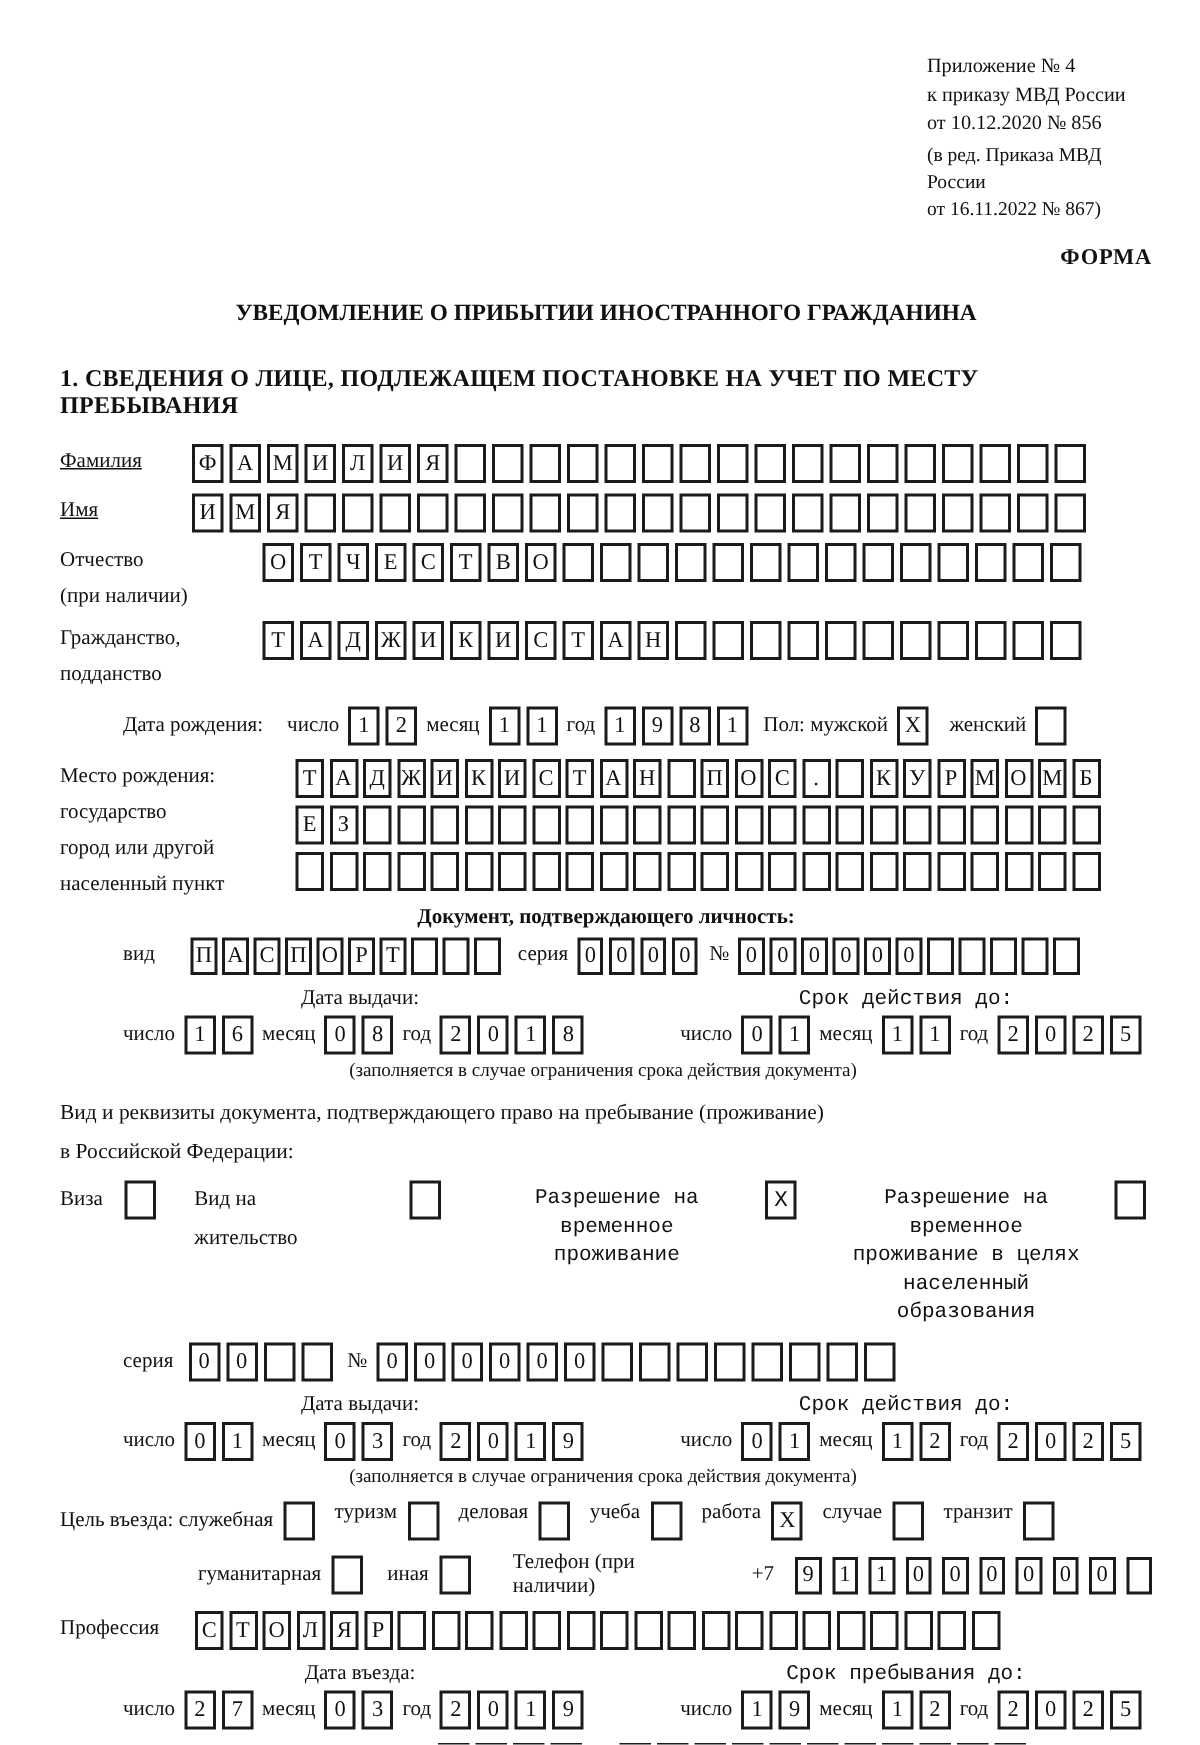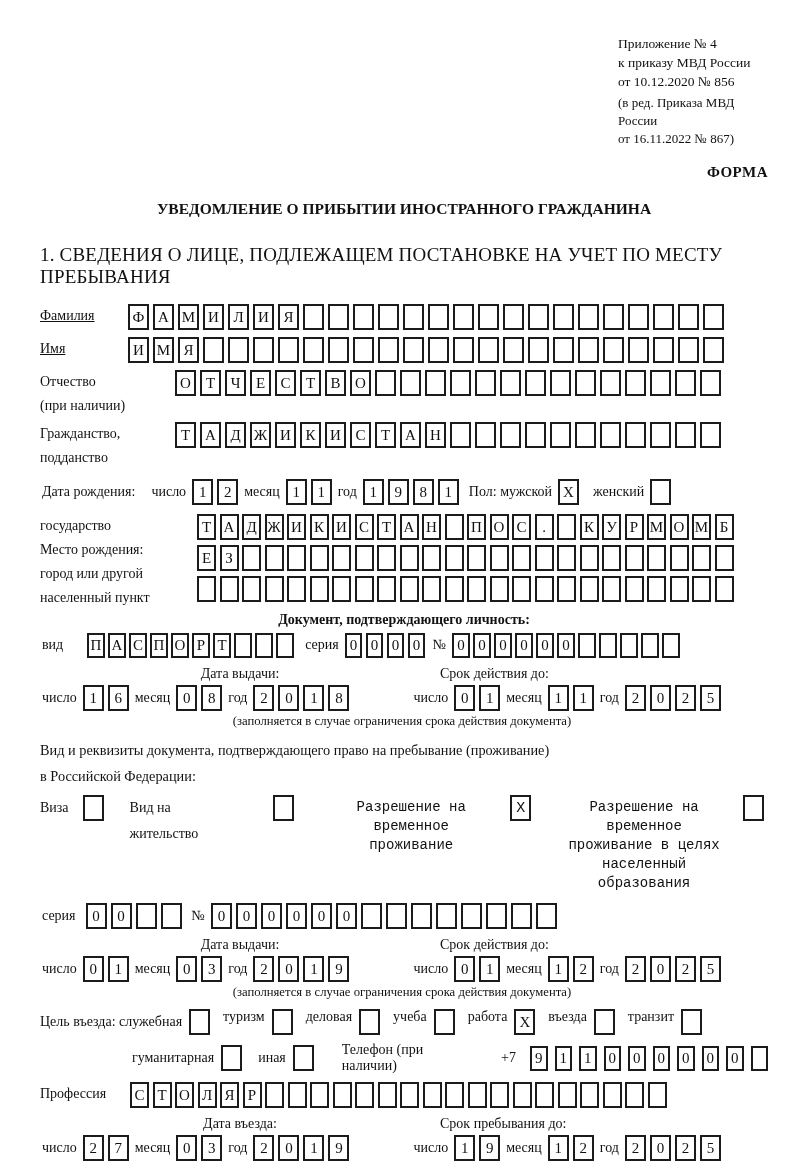--- a/index.html
+++ b/index.html
@@ -11,21 +11,21 @@
   }
   .page { padding: 34px 32px 0 40px; width: 800px; }
 
   
   .corner { margin-left: 578px; font-size: 13.5px; line-height: 19px; }
   .corner2 { margin-left: 578px; font-size: 13px; line-height: 18px; margin-top: 3px; }
   .forma { text-align: right; font-weight: bold; font-size: 15px; margin-top: 16px; letter-spacing: .5px; }
 
   .title { text-align: center; font-weight: bold; font-size: 15.5px; line-height: 23px; margin-top: 16px; }
   .blankline { display: inline-block; width: 54px; border-bottom: 2px solid #333; height: 14px; margin-left: 10px; }
-  .section-h { font-weight: normal; font-size: 19px; margin-top: 24px; letter-spacing: .2px; }
+  .section-h { font-weight: bold; font-size: 16px; margin-top: 24px; letter-spacing: .2px; }
 
   .row { display: flex; align-items: flex-start; margin-top: 7px; }
   .lbl { font-size: 14px; line-height: 24px; flex: 0 0 auto; }
   .lbl.w88  { width: 88px; text-decoration: underline; }
   .lbl.w135 { width: 135px; }
   .lbl.w157 { width: 157px; }
   .lbl.w90  { width: 90px; }
   .boxes { display: flex; flex: 0 0 auto; }
   .stack > .boxes { margin-bottom: 5px; }
 
@@ -36,22 +36,22 @@
   }
   .tight .cell { width: 19px; margin-right: 3.5px; }
   .sm .cell { width: 17.5px; height: 25px; margin-right: 3.5px; }
 
   .inlab { font-size: 14px; margin: 0 6px 0 2px; line-height: 26px; white-space: nowrap; }
 
   .center-h { text-align: center; font-weight: bold; font-size: 14px; margin-top: 9px; }
 
   .dheads { display: flex; font-size: 14px; margin-top: 8px; }
   .dh1 { width: 400px; text-align: center; }
-  .dh2 { flex: 1; text-align: left; }
-  .dateline { display: flex; align-items: center; margin-top: 3px; }
+  .dh2 { flex: 1; text-align: center; font-family: Liberation Mono, monospace; }
+  .dateline { display: flex; align-items: center; margin-top: 3px; margin-left: 40px; }
   .gap60 { width: 58px; flex: 0 0 auto; }
   .note-r { text-align: center; font-size: 12.7px; margin-top: 3px; padding-right: 4px; }
 
   .para { font-size: 14.3px; line-height: 26px; margin-top: 8px; }
 
   .optrow { display: flex; align-items: flex-start; margin-top: 6px; font-size: 14px; }
   .optrow .cell { margin-left: 8px; }
   .optlbl { text-align: center; line-height: 19px; padding-top: 3px; }
   .opt { display: flex; align-items: flex-start; font-family: Liberation Mono, monospace; }
 
@@ -232,22 +232,22 @@
         <span class="cell">X</span>
       </div>
     <span class="inlab" style="margin-left:10px">женский</span>
     <div class="boxes">
         <span class="cell"></span>
       </div>
   </div>
 
   <div class="row" style="margin-top:9px">
     <div class="lbl w157">
+      <div>Место рождения:</div>
       <div>государство</div>
-      <div>Место рождения:</div>
       <div>город или другой</div>
       <div>населенный пункт</div>
     </div>
     <div class="stack tight">
       <div class="boxes">
           <span class="cell">Т</span>
           <span class="cell">А</span>
           <span class="cell">Д</span>
           <span class="cell">Ж</span>
           <span class="cell">И</span>
@@ -536,21 +536,21 @@
           <span class="cell"></span>
         </div>
       </div>
     <div class="cl-it">
         <span>работа</span>
         <div class="boxes">
           <span class="cell">X</span>
         </div>
       </div>
     <div class="cl-it">
-        <span>въезда</span>
+        <span>случае</span>
         <div class="boxes">
           <span class="cell"></span>
         </div>
       </div>
     <div class="cl-it" style="margin-right:0">
         <span>транзит</span>
         <div class="boxes">
           <span class="cell"></span>
         </div>
       </div>

